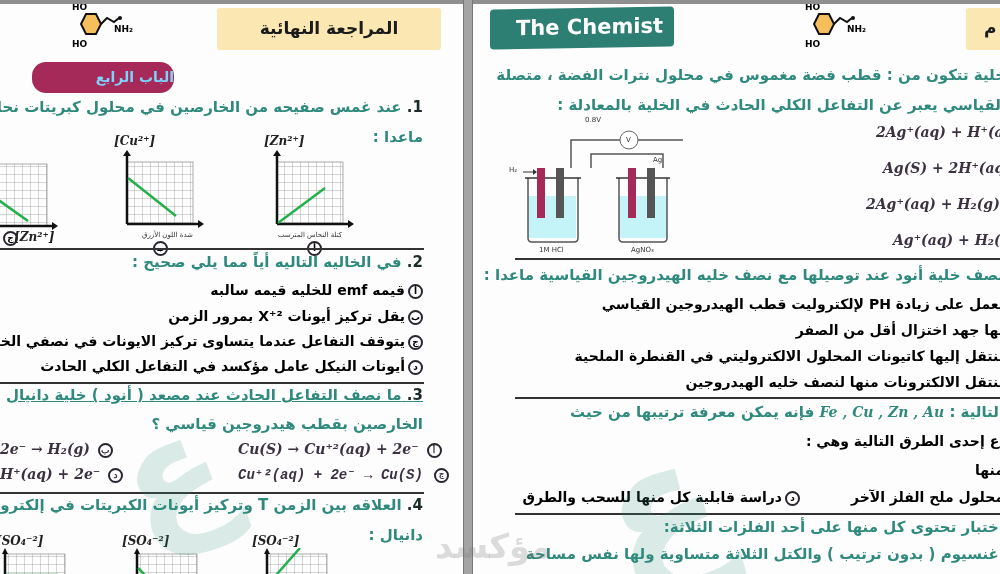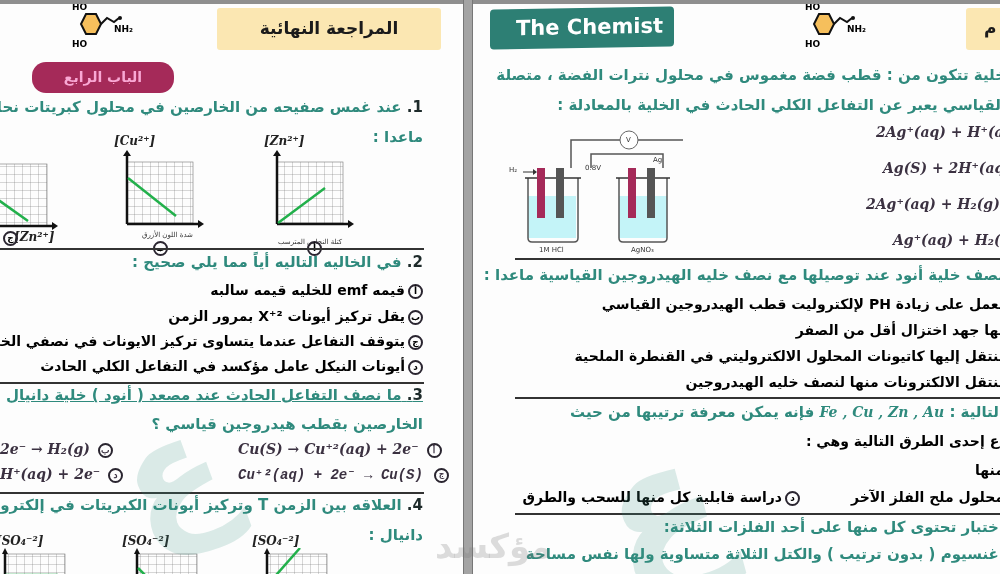--- a/index.html
+++ b/index.html
@@ -11,21 +11,21 @@
   #page-right { left: 473px; width: 527px; }
   .sep { position: absolute; left: 463px; top: 0; width: 10px; height: 574px; background: #a4a4a4; border-left: 1px solid #777; border-right: 1px solid #777; }
   .abs { position: absolute; }
   .rtl { direction: rtl; unicode-bidi: plaintext; white-space: nowrap; }
   .q { color: #2f8a7d; font-weight: bold; font-size: 15px; }
   .q .num { color: #1d2a2a; }
   .opt { color: #000000; font-weight: bold; font-size: 14px; }
   .math { font-family: "DejaVu Serif", serif; font-style: italic; font-weight: bold; color: #3b3141; font-size: 14px; white-space: nowrap; }
   .rule { position: absolute; height: 2px; background: #333; }
   .title-box { background: #fbe7b2; border-radius: 3px; color: #1b1b1b; font-weight: bold; font-size: 17px; text-align: center; line-height: 40px; }
-  .chapter-pill { background: #a52a59; color: #f9a8d4; border-radius: 14px; font-weight: bold; font-size: 14px; text-align: center; line-height: 30px; }
+  .chapter-pill { background: #a52a59; color: #7dd3fc; border-radius: 14px; font-weight: bold; font-size: 14px; text-align: right; line-height: 30px; }
   .brand { background: #2d7f74; color: #fff; font-weight: bold; font-size: 21px; line-height: 38px; padding-left: 26px; border-radius: 4px; transform: skewY(-1deg); }
   .circ { display: inline-block; width: 15px; height: 15px; border: 2px solid #2a2530; border-radius: 50%; font-size: 9px; line-height: 11px; text-align: center; vertical-align: middle; margin-left: 3px; font-weight: bold; }
   .graph-label { font-family: "DejaVu Serif", serif; font-weight: bold; font-style: italic; font-size: 12px; color: #222; white-space: nowrap; }
   .tiny { font-size: 7px; color: #333; white-space: nowrap; }
   .watermark { position: absolute; color: rgba(60,150,135,0.18); font-weight: bold; pointer-events: none; }
   .wm-bottom { position: absolute; color: rgba(120,120,120,0.25); font-size: 34px; font-weight: bold; }
 </style>
 </head>
 <body>
 
@@ -99,21 +99,21 @@
             <path d="M8 0 L0 0 0 8" fill="none" stroke="#777" stroke-width="0.6"></path>
           </pattern>
         </defs>
         <rect x="9" y="12" width="66" height="62" fill="url(#grid3)" stroke="#777" stroke-width="0.6"></rect>
         <line x1="9" y1="74" x2="9" y2="4" stroke="#111" stroke-width="2.5"></line>
         <polygon points="5,6 9,0 13,6" fill="#111"></polygon>
         <line x1="9" y1="74" x2="80" y2="74" stroke="#111" stroke-width="2.5"></line>
         <polygon points="80,70 86,74 80,78" fill="#111"></polygon>
         <line x1="10" y1="73" x2="57" y2="38" stroke="#22b04b" stroke-width="2.5"></line>
       </svg>
-      <span class="abs tiny" style="left:6px; top:104px;">كتلة النحاس المترسب</span>
+      <span class="abs tiny" style="left:6px; top:97px;">كتلة النحاس المترسب</span>
       <span class="abs circ" style="left:32px; top:107px;">أ</span>
     </div>
   </div>
 
   <div class="rule" style="left:0; top:244px; width:424px;"></div>
 
   <div class="abs rtl q" style="right:40px; top:249px;">
     <span class="num">2.</span>
     <span>في الخاليه التاليه أياً مما يلي صحيح :</span>
   </div>
@@ -230,21 +230,21 @@
       <rect x="96" y="80" width="48" height="42" fill="#c4f4f8"></rect>
       <path d="M96,62 L96,122 Q96,126 100,126 L140,126 Q144,126 144,122 L144,62" fill="none" stroke="#555" stroke-width="1.5"></path>
       <line x1="93" y1="62" x2="147" y2="62" stroke="#333" stroke-width="1.5"></line>
       <rect x="14" y="52" width="8" height="50" fill="#a52a59"></rect>
       <rect x="33" y="52" width="8" height="50" fill="#555"></rect>
       <rect x="105" y="52" width="8" height="50" fill="#a52a59"></rect>
       <rect x="124" y="52" width="8" height="50" fill="#555"></rect>
       <line x1="-10" y1="56" x2="12" y2="56" stroke="#333" stroke-width="1"></line>
       <polygon points="10,53 14,56 10,59" fill="#333"></polygon>
     </svg>
-    <span class="abs tiny" style="left:62px; top:0px;margin-top:48px;">0.8V</span>
+    <span class="abs tiny" style="left:62px; top:0px;">0.8V</span>
     <span class="abs tiny" style="left:103px; top:20px;">V</span>
     <span class="abs tiny" style="left:-14px; top:50px;">H₂</span>
     <span class="abs tiny" style="left:130px; top:40px;">Ag</span>
     <span class="abs tiny" style="left:16px; top:130px;">1M HCl</span>
     <span class="abs tiny" style="left:108px; top:130px;">AgNO₃</span>
   </div>
 
   <div class="abs math" style="left:403px; top:120px;">2Ag⁺(aq) + H⁺(aq)</div>
   <div class="abs math" style="left:410px; top:156px;">Ag(S) + 2H⁺(aq) →</div>
   <div class="abs math" style="left:393px; top:192px;">2Ag⁺(aq) + H₂(g) →</div>

